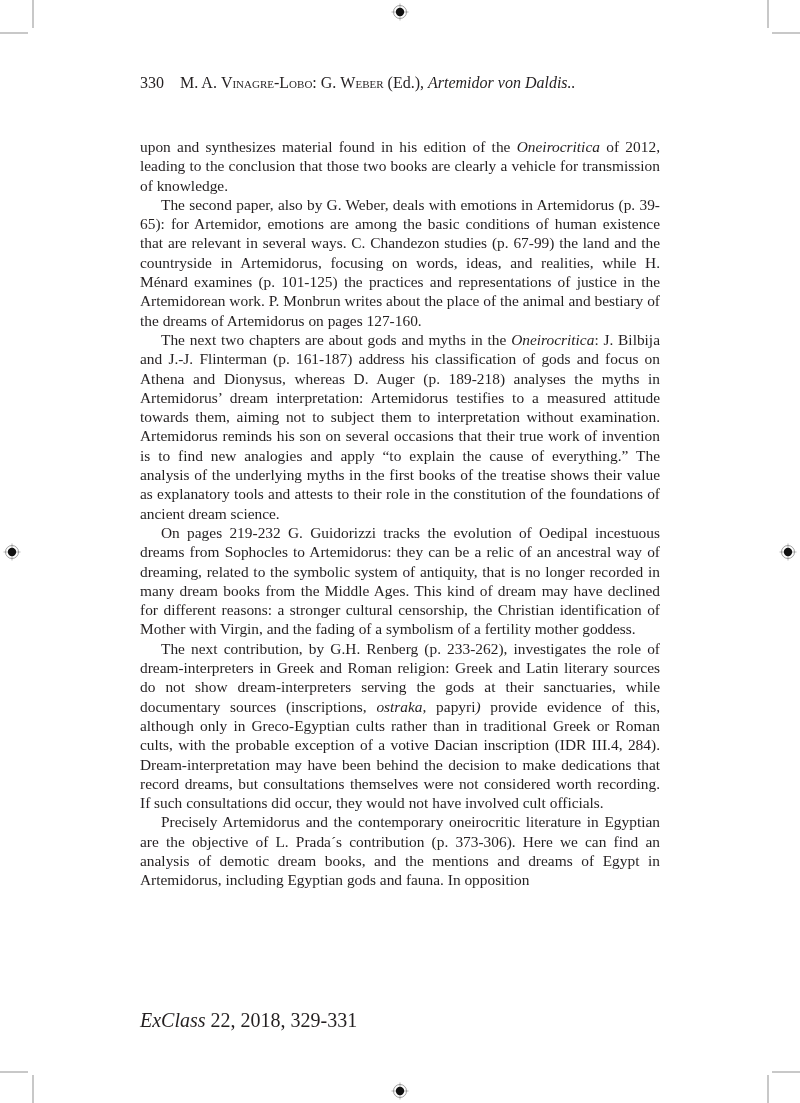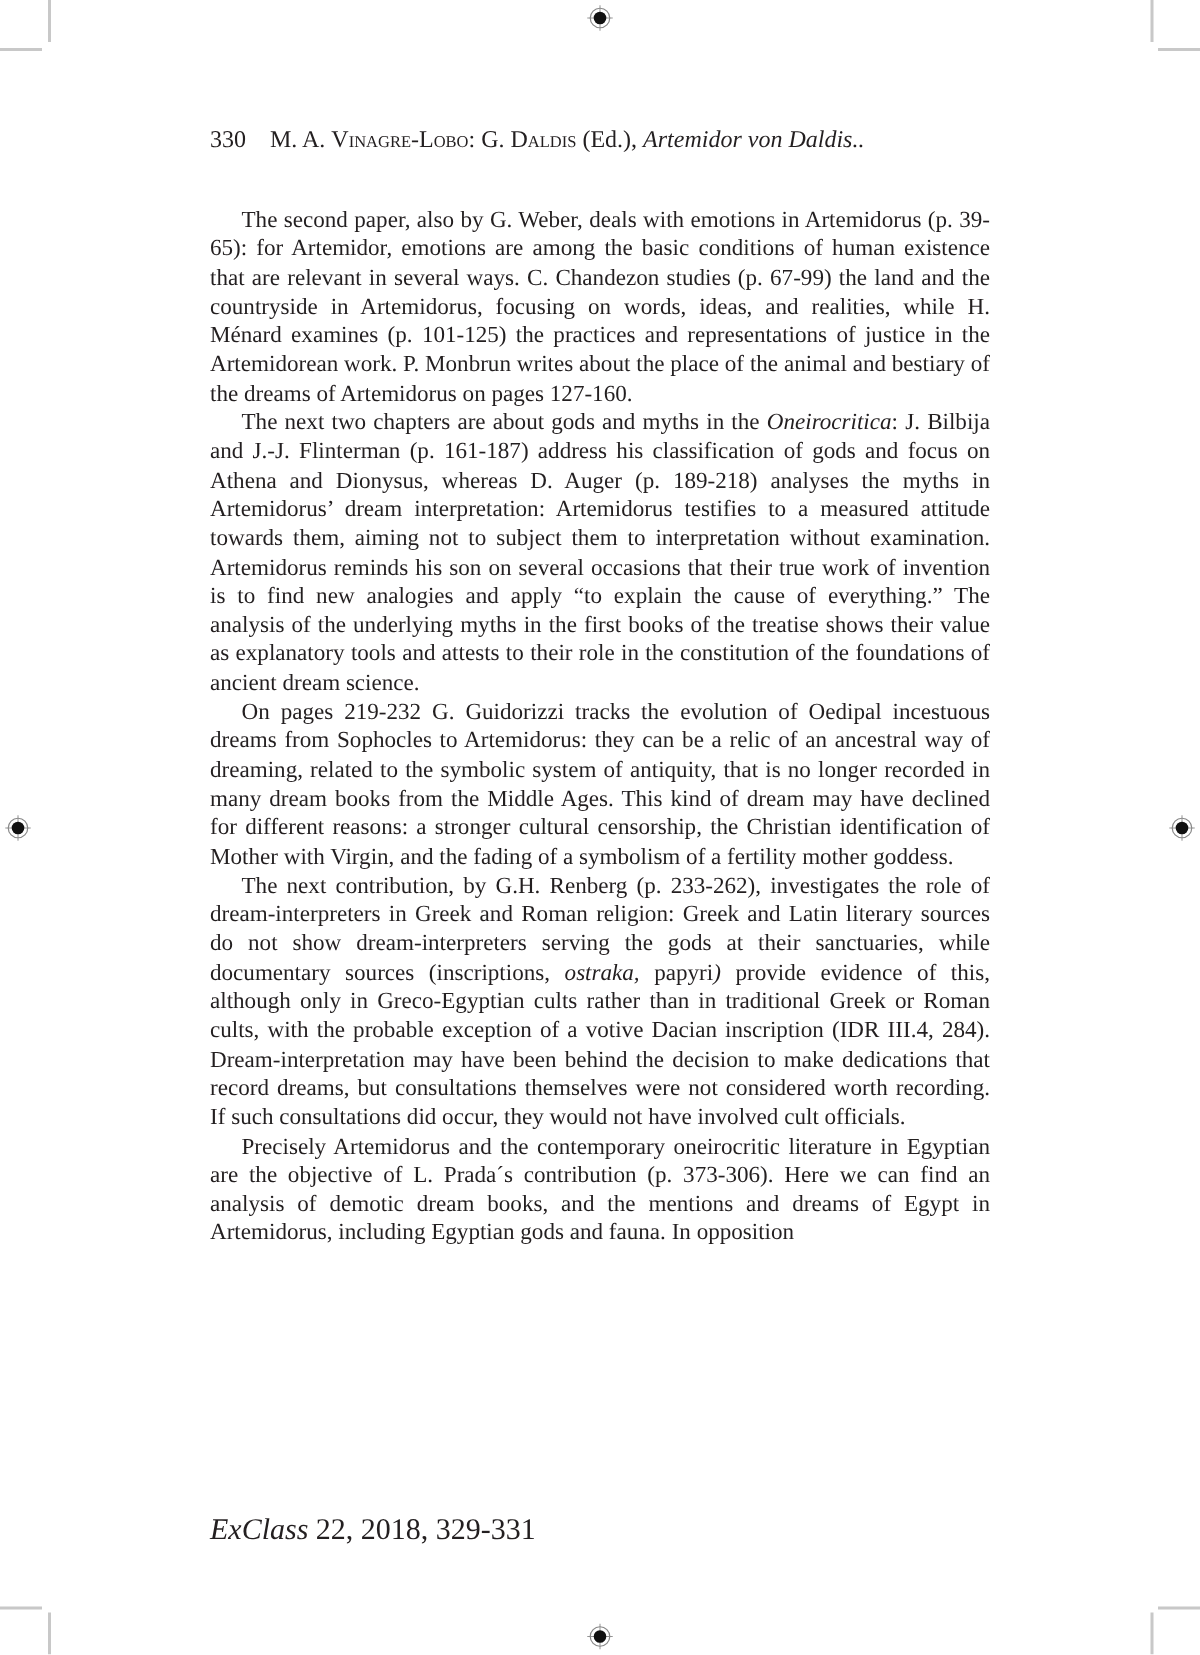--- a/index.html
+++ b/index.html
@@ -29,21 +29,21 @@
 
     .running-head {
       position: absolute;
       left: 140px;
       top: 73px;
       width: 540px;
       font-size: 16px;
       line-height: 20px;
       white-space: nowrap;
     }
-    .running-head .page-num { display: inline-block; width: 40px; margin-top: 11px; }
+    .running-head .page-num { display: inline-block; width: 40px; }
     .running-head .sc { font-variant: small-caps; text-align: right; }
     .running-head i { }
 
     .body-text {
       position: absolute;
       left: 140px;
       top: 137px;
       width: 520px;
       font-size: 15.4px;
       line-height: 19.3px;
@@ -103,24 +103,25 @@
 <div class="reg" style="left:788px; top:552px;">
   <svg viewBox="0 0 18 18">
       <circle cx="9" cy="9" r="6.5" fill="none" stroke="#888" stroke-width="0.8"></circle>
       <line x1="9" y1="0.5" x2="9" y2="17.5" stroke="#888" stroke-width="0.6"></line>
       <line x1="0.5" y1="9" x2="17.5" y2="9" stroke="#888" stroke-width="0.6"></line>
       <circle cx="9" cy="9" r="4.2" fill="#111"></circle>
     </svg>
 </div>
 
 <div class="running-head">
-  <span class="page-num">330</span><span>M. A. </span><span class="sc">Vinagre-Lobo</span><span>: G. </span><span class="sc">Daldis</span><span> (Ed.), </span><i>Artemidor von Daldis..</i>
+  <span class="page-num">330</span><span>M. A. </span><span class="sc">Vinagre-Lobo</span><span>: G. </span><span class="sc">Weber</span><span> (Ed.), </span><i>Artemidor von Daldis..</i>
 </div>
 
 <div class="body-text" id="body-text">
+    <p class="cont"><span>upon and synthesizes material found in his edition of the </span><i>Oneirocritica</i><span> of 2012, leading to the conclusion that those two books are clearly a vehicle for transmission of knowledge.</span></p>
     <p><span>The second paper, also by G. Weber, deals with emotions in Artemidorus (p. 39-65): for Artemidor, emotions are among the basic conditions of human existence that are relevant in several ways. C. Chandezon studies (p. 67-99) the land and the countryside in Artemidorus, focusing on words, ideas, and realities, while H. Ménard examines (p. 101-125) the practices and represen­tations of justice in the Artemidorean work. P. Monbrun writes about the place of the animal and bestiary of the dreams of Artemidorus on pages 127-160.</span></p>
     <p><span>The next two chapters are about gods and myths in the </span><i>Oneirocritica</i><span>: J. Bilbija and J.-J. Flinterman (p. 161-187) address his classification of gods and focus on Athena and Dionysus, whereas D. Auger (p. 189-218) analyses the myths in Artemidorus’ dream interpretation: Artemidorus testifies to a measured attitude towards them, aiming not to subject them to interpretation without examination. Artemidorus reminds his son on several occasions that their true work of invention is to find new analogies and apply “to explain the cause of everything.” The analysis of the underlying myths in the first books of the treatise shows their value as explanatory tools and attests to their role in the constitution of the foundations of ancient dream science.</span></p>
     <p><span>On pages 219-232 G. Guidorizzi tracks the evolution of Oedipal incestu­ous dreams from Sophocles to Artemidorus: they can be a relic of an ancestral way of dreaming, related to the symbolic system of antiquity, that is no longer recorded in many dream books from the Middle Ages. This kind of dream may have declined for different reasons: a stronger cultural censorship, the Christian identification of Mother with Virgin, and the fading of a sym­bolism of a fertility mother goddess.</span></p>
     <p><span>The next contribution, by G.H. Renberg (p. 233-262), investigates the role of dream-interpreters in Greek and Roman religion: Greek and Latin literary sources do not show dream-interpreters serving the gods at their sanctuaries, while documentary sources (inscriptions, </span><i>ostraka,</i><span> papyri</span><i>)</i><span> pro­vide evidence of this, although only in Greco-Egyptian cults rather than in traditional Greek or Roman cults, with the probable exception of a votive Dacian inscription (IDR III.4, 284). Dream-interpretation may have been be­hind the decision to make dedications that record dreams, but consultations themselves were not considered worth recording. If such consultations did occur, they would not have involved cult officials.</span></p>
     <p><span>Precisely Artemidorus and the contemporary oneirocritic literature in Egyptian are the objective of L. Prada´s contribution (p. 373-306). Here we can find an analysis of demotic dream books, and the mentions and dreams of Egypt in Artemidorus, including Egyptian gods and fauna. In opposition</span></p>
   </div>
 
 <div class="footer">
   <i>ExClass</i><span> 22, 2018, 329-331</span>
 </div>

